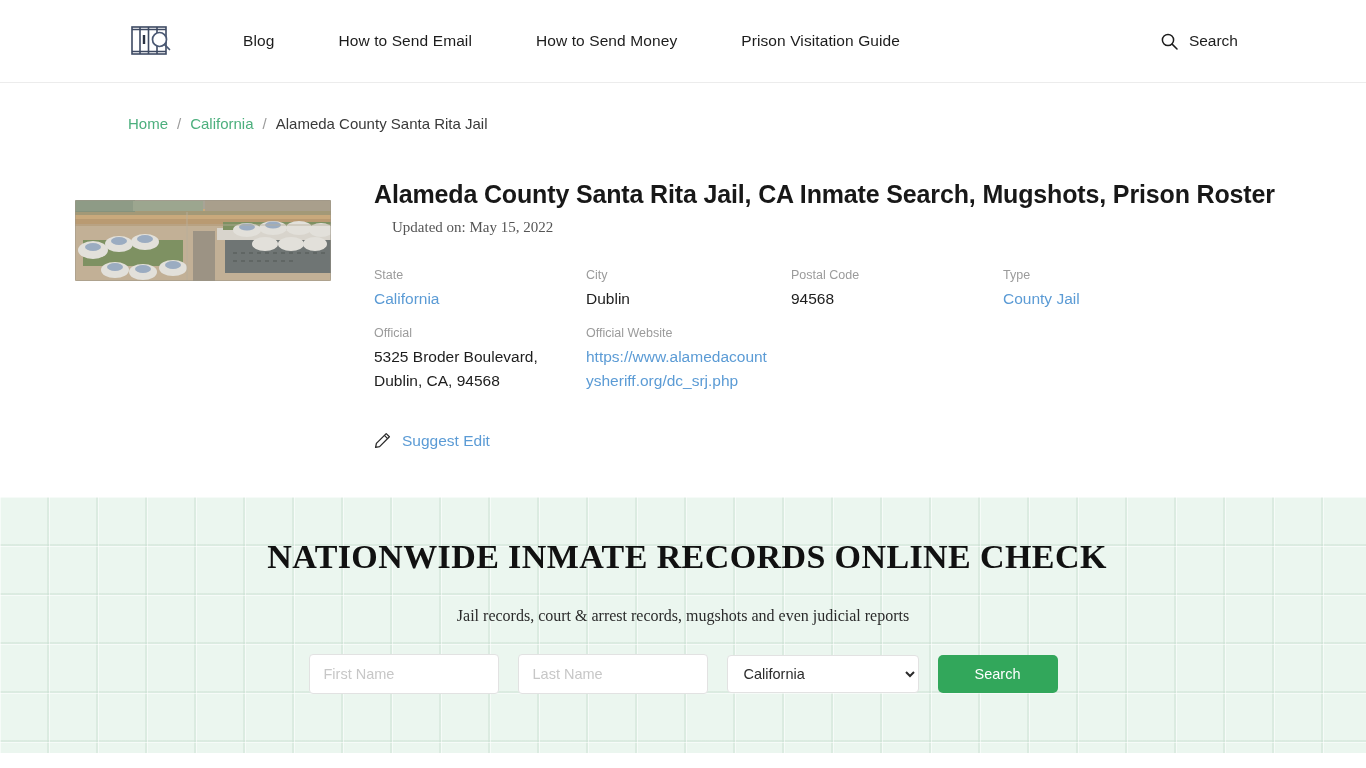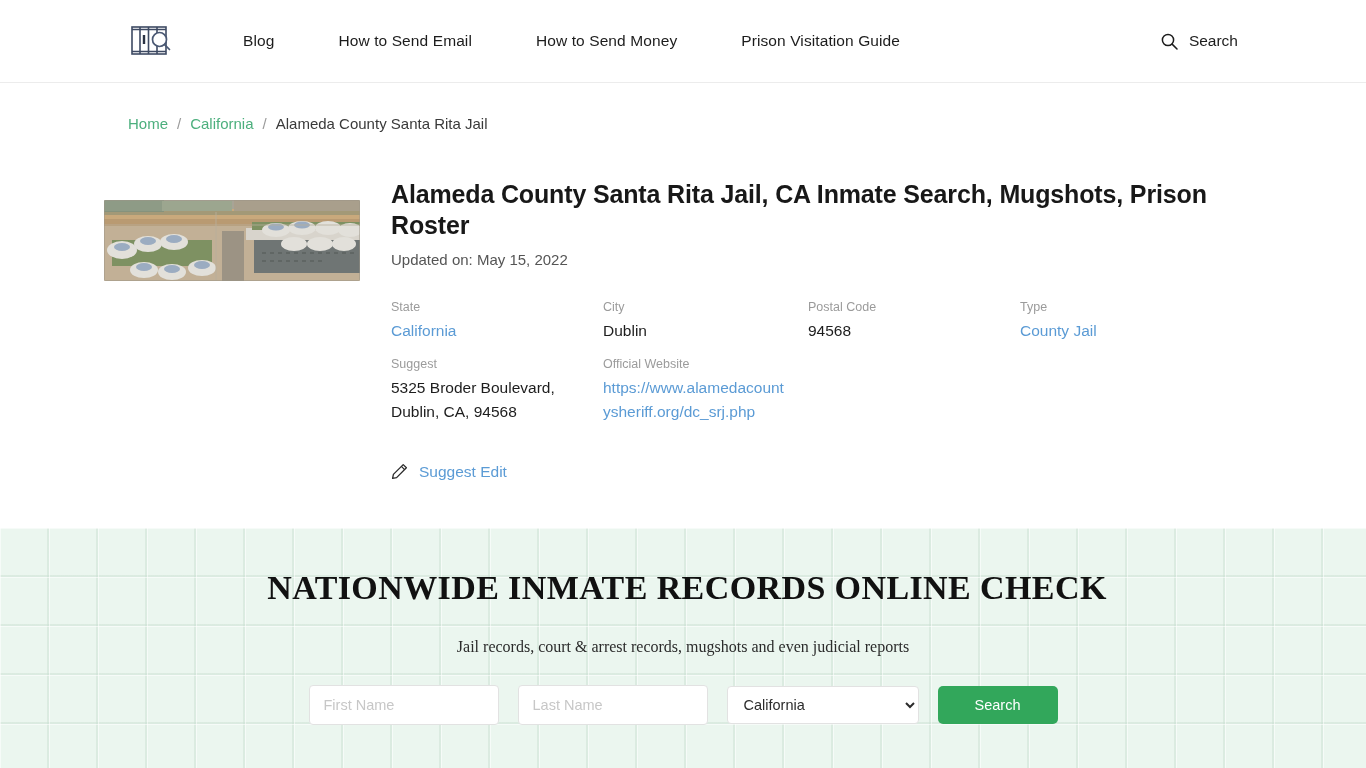--- a/index.html
+++ b/index.html
@@ -65,23 +65,23 @@
     align-items: center;
     gap: 0;
     line-height: 1.4;
   }
   .crumb-link { color: #4caf7d; text-decoration: none; cursor: pointer; }
   .crumb-sep { color: #9a9a9a; margin: 0 9px; }
   .crumb-current { color: #3a3a3a; }
 
   
   .main {
-    padding: 0 104px;
-    display: flex;
-    gap: 0;
+    padding: 0 75px;
+    display: flex;
+    gap: 12px;
   }
   .thumb-col {
     width: 287px;
     flex: 0 0 287px;
     padding-top: 66px;
   }
   .facility-photo {
     width: 256px;
     height: 81px;
     border-radius: 2px;
@@ -95,21 +95,22 @@
     font-size: 25px;
     font-weight: bold;
     color: #181818;
     margin: 0 0 9px 0;
     line-height: 1.25;
     letter-spacing: -0.15px;
   }
   .updated {
     font-size: 15px;
     color: #555;
-    margin: 0 0 32px 0;
+    margin: 0 0 32px 18px;
+    font-family: Liberation Serif, serif;
   }
 
   .info-grid {
     display: grid;
     grid-template-columns: 212px 205px 212px 1fr;
     row-gap: 14px;
   }
   .info-label {
     font-size: 12.5px;
     color: #9b9b9b;
@@ -354,21 +355,21 @@
       <div>
         <div class="info-label">Postal Code</div>
         <div class="info-value">94568</div>
       </div>
 
       <div>
         <div class="info-label">Type</div>
         <div class="info-value link">County Jail</div>
       </div>
       <div>
-        <div class="info-label">Suggest</div>
+        <div class="info-label">Official</div>
         <div class="info-value">5325 Broder Boulevard, Dublin, CA, 94568</div>
       </div>
       <div>
         <div class="info-label">Official Website</div>
         <div class="info-value url">https://www.alamedacountysheriff.org/dc_srj.php</div>
       </div>
     </div>
 
     <div class="suggest-edit">
       <svg width="17" height="17" viewBox="0 0 17 17">

